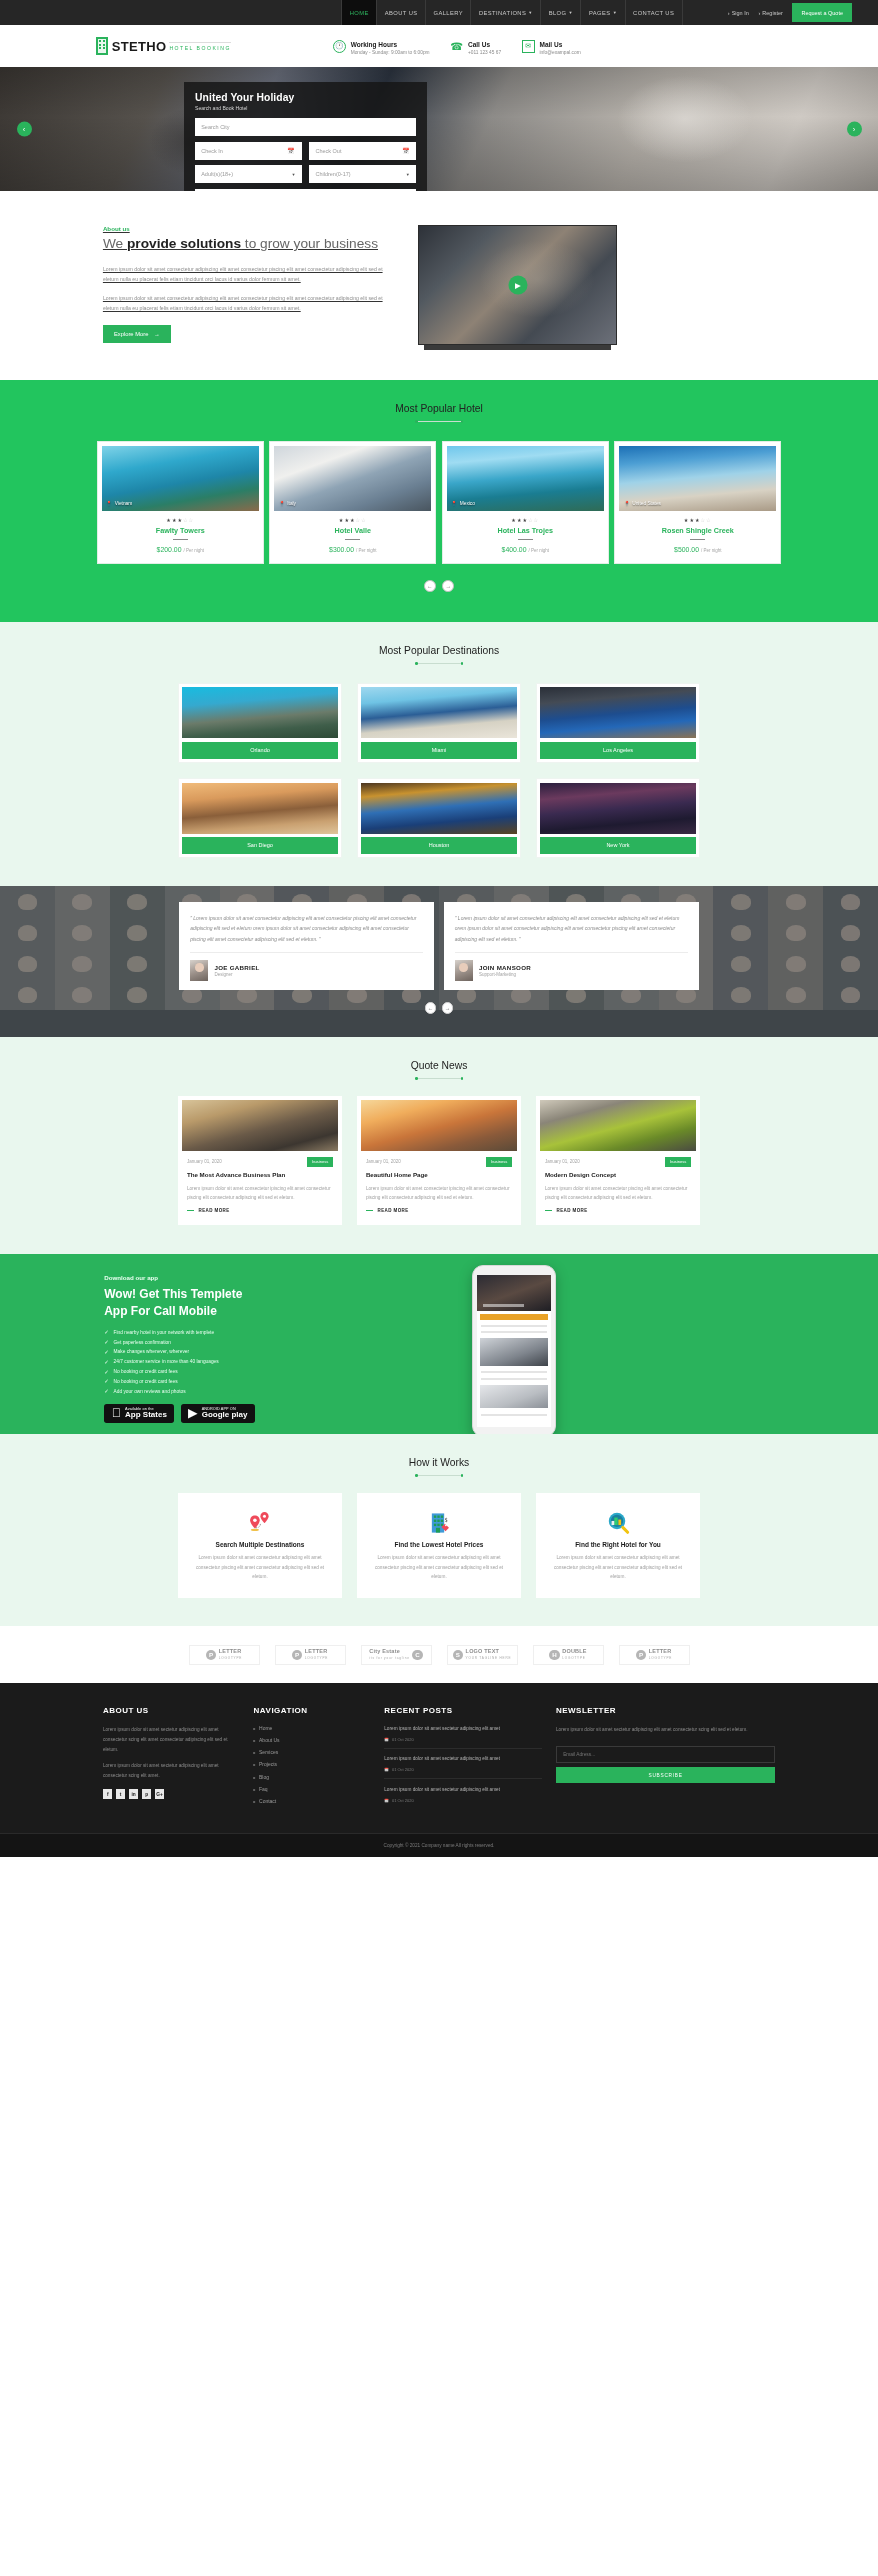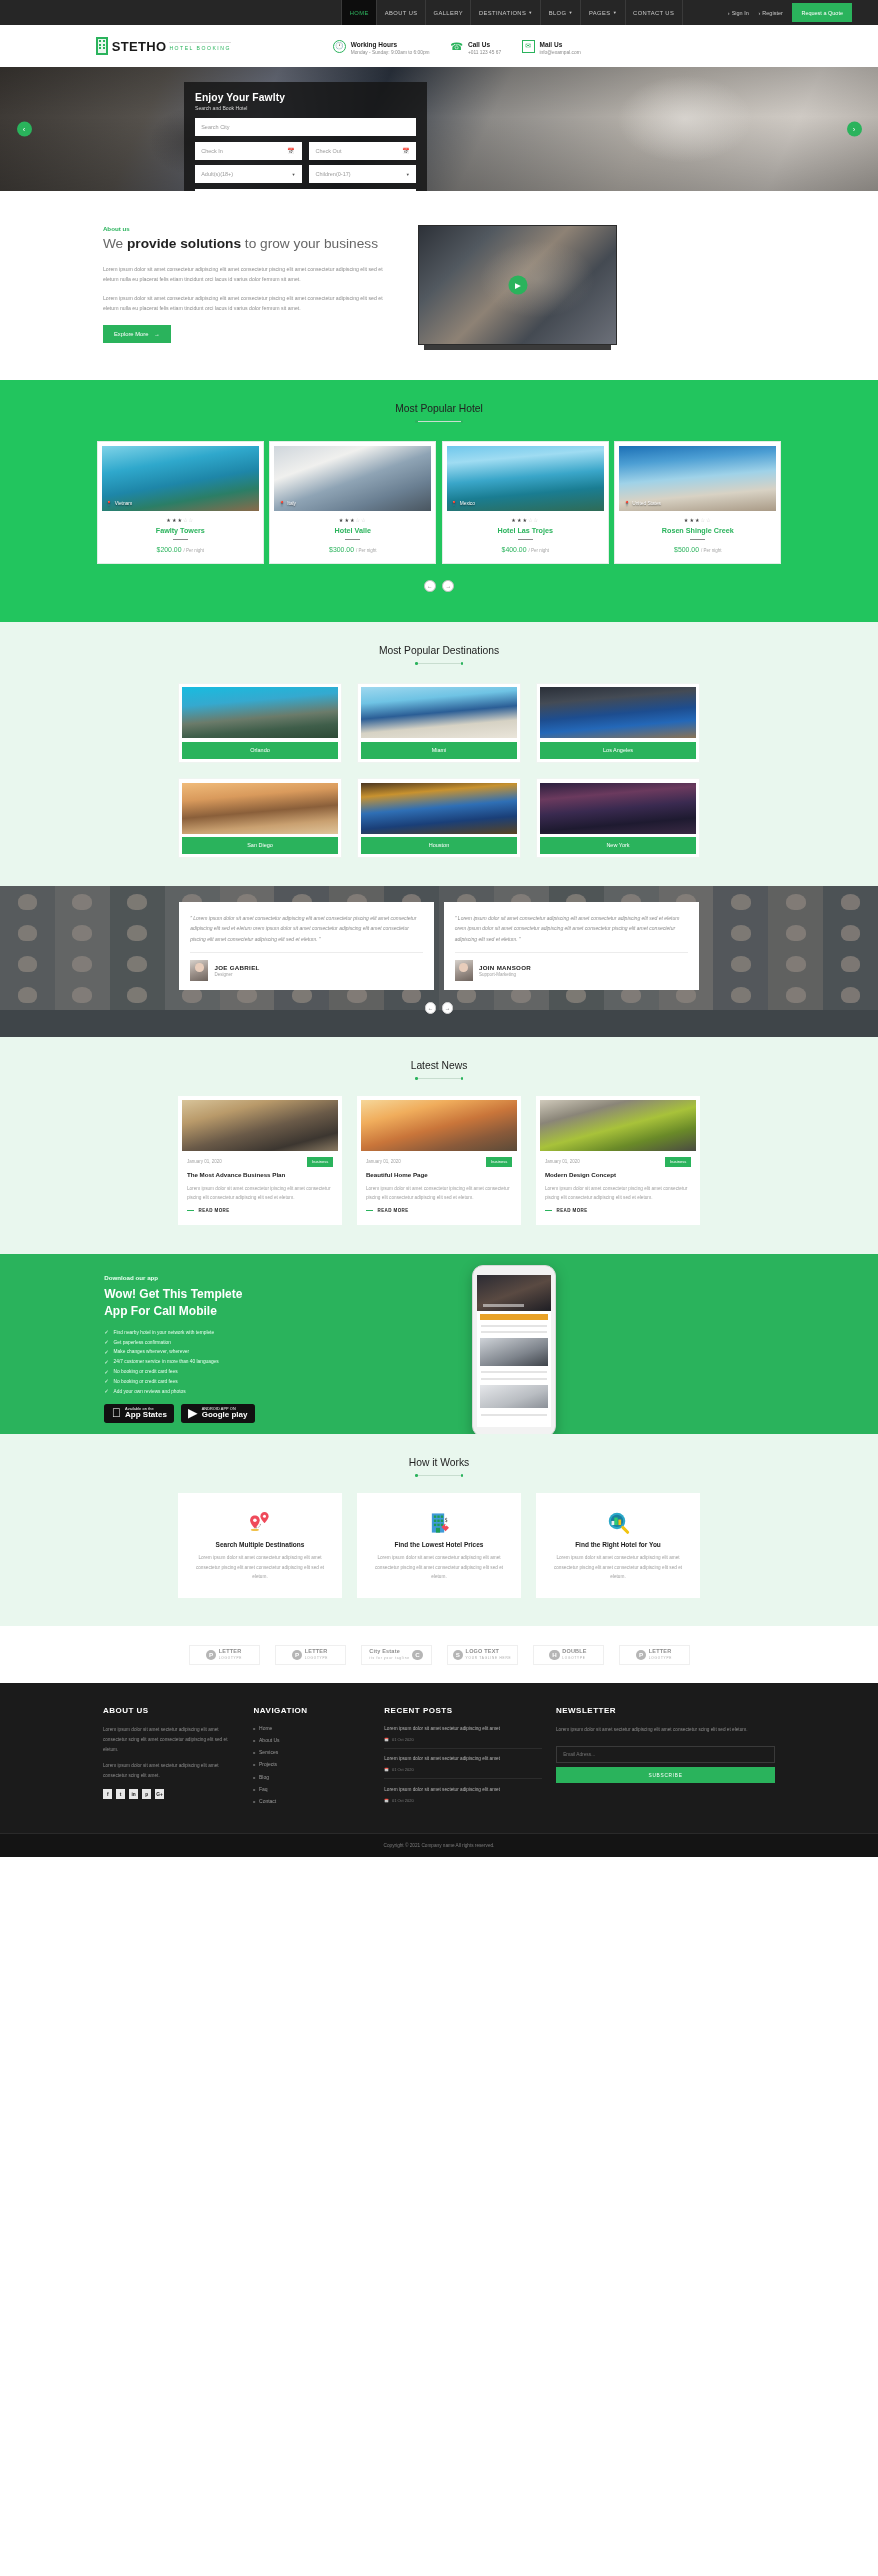--- a/index.html
+++ b/index.html
@@ -109,21 +109,21 @@
   .sb-sub { color: #d8d8d8; font-size: 5.1px; margin-top: 2.1px; margin-bottom: 7.5px; }
   .sb-row { display: flex; gap: 7.5px; margin-bottom: 5.5px; }
   .sb-field {
     background: #fff; height: 18px; flex: 1; display: flex; align-items: center;
     padding: 0 6.2px; font-size: 5.5px; color: #9a9a9a; position: relative;
   }
   .sb-field .ic { position: absolute; right: 6.2px; color: #6d6d6d; font-size: 6.2px; }
   .sb-field .ar { position: absolute; right: 6.2px; color: #555; font-size: 4.1px; }
 
   
-  .about { padding: 34px 0 30px; background: #fff; }
+  .about { padding: 34px 0 30px; background: #fff; text-decoration: underline; }
   .about-in { width: 686px; margin: 0 auto; display: flex; gap: 27.4px; align-items: flex-start; }
   .about-l { width: 295px; padding-left: 6.9px; }
   .about-kick { color: #2ab35c; font-size: 6.2px; font-weight: 700; margin-bottom: 3.4px; }
   .about-h {
     font-size: 13.7px; font-weight: 300; color: #666; line-height: 1.38; margin-bottom: 9.6px;
   }
   .about-h b { font-weight: 700; color: #222; }
   .about-p { font-size: 5.2px; color: #8d8d8d; line-height: 2.0; margin-bottom: 8.2px; }
   .about-btn {
     display: inline-flex; align-items: center; gap: 5.5px;
@@ -402,21 +402,21 @@
         </span>
       </div>
     </div>
   </div>
 </header>
 
 <section class="hero">
   <div class="hero-arrow l">‹</div>
   <div class="hero-arrow r">›</div>
   <div class="searchbox">
-    <div class="sb-title">Enjoy Your Fawlty</div>
+    <div class="sb-title">United Your Holiday</div>
     <div class="sb-sub">Search and Book Hotel</div>
     <div class="sb-row">
       <div class="sb-field">
           <span>Search City</span>
         </div>
     </div>
     <div class="sb-row">
       <div class="sb-field">
         <span>Check In</span>
         <span class="ic">📅</span>
@@ -660,21 +660,21 @@
     </div>
   </div>
   <div class="testi-nav">
     <div class="tnav">←</div>
     <div class="tnav">→</div>
   </div>
 </section>
 
 <section class="news">
   <div class="sect-head">
-    <div class="sect-title">Latest News</div>
+    <div class="sect-title">Quote News</div>
     <div class="sect-deco">
         <span class="dot"></span>
         <span class="ln"></span>
         <span class="dot"></span>
       </div>
   </div>
   <div class="news-grid">
     <article class="ncard">
       <div class="nimg ni1"></div>
       <div class="nbody">

